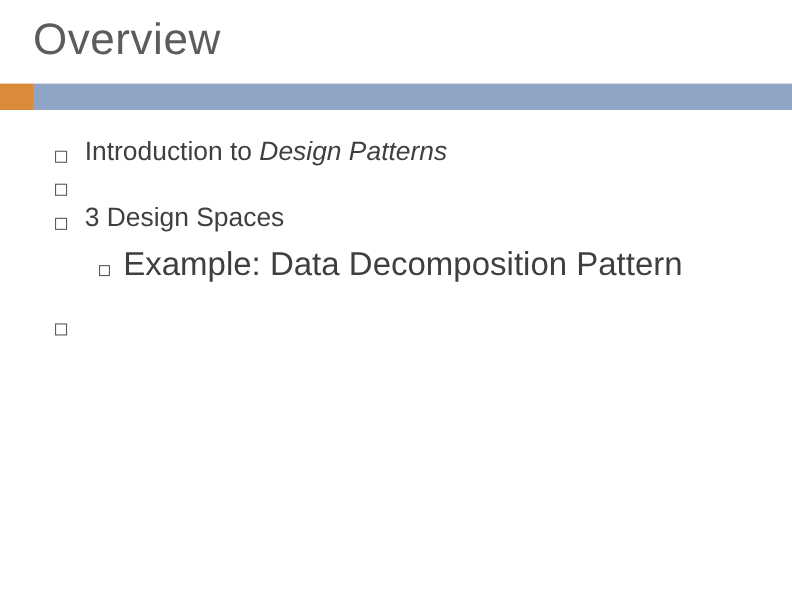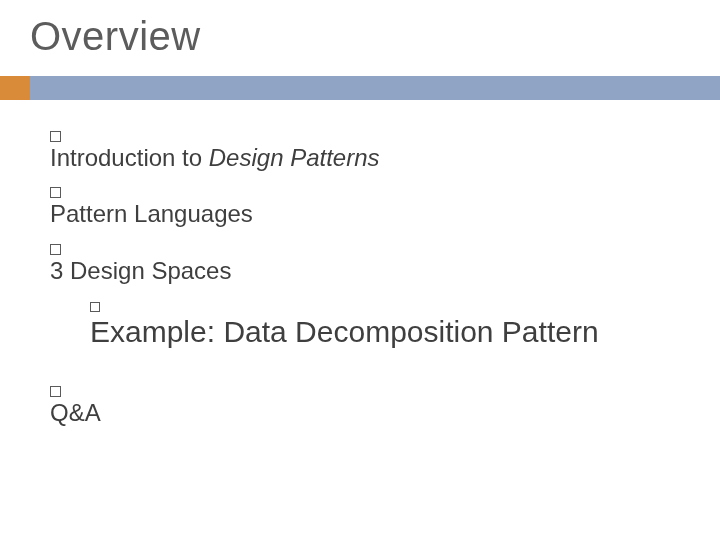--- a/index.html
+++ b/index.html
@@ -51,24 +51,23 @@
   .content {
     position: absolute;
     top: 118px;
     left: 50px;
     right: 40px;
     font-size: 24px;
     color: #3f3f3f;
   }
   .item {
     display: flex;
-    align-items: flex-start;
+    align-items: center;
     margin: 4px 0;
     line-height: 1.35;
-    flex-direction: column;
   }
   .box-bullet {
     display: inline-block;
     width: 11px;
     height: 11px;
     border: 1.4px solid #5a5a5a;
     margin: 9px 16px 0 0;
     flex: 0 0 auto;
     box-sizing: border-box;
   }
@@ -108,36 +107,34 @@
 
     <div class="item">
       <span class="box-bullet"></span>
       <span class="label">
         <span>Introduction to </span><span class="italic">Design Patterns</span>
       </span>
     </div>
 
     <div class="item">
       <span class="box-bullet"></span>
-      <span class="label">Pattern Languages</span>
     </div>
 
     <div class="item">
       <span class="box-bullet"></span>
       <span class="label">3 Design Spaces</span>
     </div>
 
     <div class="item sub">
       <span class="box-bullet"></span>
       <span class="label">
         <span>Example:</span><span> Data Decomposition Pattern</span>
       </span>
     </div>
 
     <div class="gap"></div>
 
     <div class="item">
       <span class="box-bullet"></span>
-      <span class="label">Q&amp;A</span>
     </div>
 
   </div>
 </div>
 
 </body></html>

